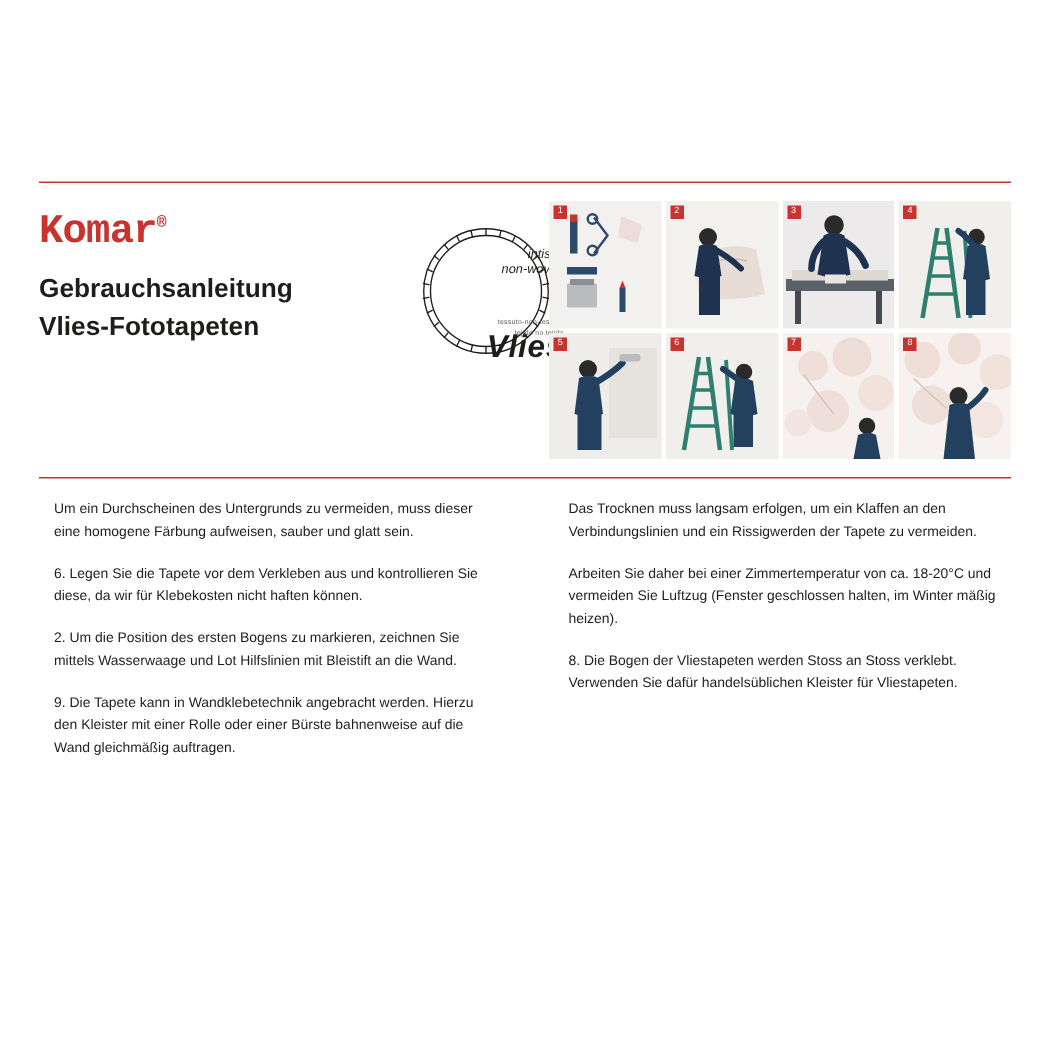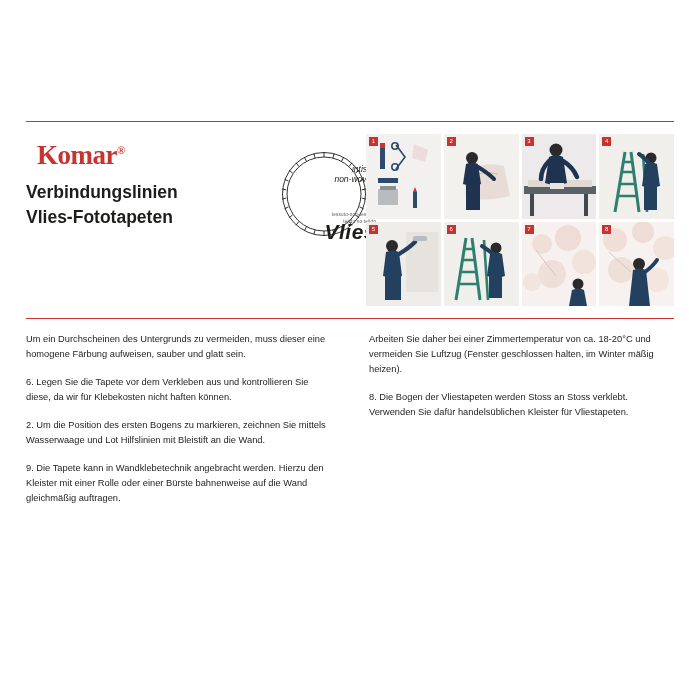--- a/index.html
+++ b/index.html
@@ -35,27 +35,27 @@
   
   .header {
     position: absolute;
     left: 26px;
     top: 134px;
     width: 648px;
     height: 178px;
   }
   .brand {
     position: absolute;
-    left: 11px;
+    left: 0;
     top: 6px;
     font-size: 27px;
     font-weight: bold;
     color: #c9332f;
     letter-spacing: -0.5px;
-    font-family: Liberation Serif, serif;
+    font-family: Liberation Mono, monospace;
   }
   .brand .reg {
     font-size: 11px;
     vertical-align: super;
     font-weight: bold;
   }
   .title {
     position: absolute;
     left: 0;
     top: 46px;
@@ -163,36 +163,36 @@
   .col {
     position: absolute;
     top: 332px;
     width: 300px;
     font-size: 9.3px;
     line-height: 1.62;
     color: #1d1d1b;
   }
   .col-left  { left: 26px; }
   .col-right { left: 369px; }
-  .para { margin: 0 0 13px 0; }
+  .para { margin: 0 0 13px 10px; }
   .para:last-child { margin-bottom: 0; }
 </style>
 </head>
 <body>
 
 <div class="page">
 
   <div class="rule rule-top"></div>
   <div class="rule rule-bottom"></div>
 
   <div class="header">
 
     <div class="brand"><span>Komar</span><span class="reg">®</span></div>
 
-    <div class="title" style="white-space: pre-line;">Verbindungslinien
+    <div class="title" style="white-space: pre-line;">Gebrauchsanleitung
 Vlies-Fototapeten</div>
 
     <div class="seal">
       <svg width="104" height="104" viewBox="0 0 104 104">
         <g fill="none" stroke="#1d1d1b" stroke-width="0.9">
           <circle cx="52" cy="52" r="41.5"></circle>
           <circle cx="52" cy="52" r="37"></circle>
         </g>
         <g stroke="#1d1d1b" stroke-width="0.9">
           <path d="M52 10.5 L52 15 M62 11.7 L61 16.1 M71.6 15.2 L69.6 19.2 M80 20.8 L77.2 24.3 M86.8 28.3 L83.4 31.1 M91.5 37.2 L87.5 39.2 M94.1 46.9 L89.7 47.9 M94.1 57.1 L89.7 56.1 M91.5 66.8 L87.5 64.8 M86.8 75.7 L83.4 72.9 M80 83.2 L77.2 79.7 M71.6 88.8 L69.6 84.8 M62 92.3 L61 87.9 M52 93.5 L52 89 M42 92.3 L43 87.9 M32.4 88.8 L34.4 84.8 M24 83.2 L26.8 79.7 M17.2 75.7 L20.6 72.9 M12.5 66.8 L16.5 64.8 M9.9 57.1 L14.3 56.1 M9.9 46.9 L14.3 47.9 M12.5 37.2 L16.5 39.2 M17.2 28.3 L20.6 31.1 M24 20.8 L26.8 24.3 M32.4 15.2 L34.4 19.2 M42 11.7 L43 16.1"></path>
@@ -334,17 +334,18 @@
   </div>
 
   <div class="col col-left">
     <p class="para">Um ein Durchscheinen des Untergrunds zu vermeiden, muss dieser eine homogene Färbung aufweisen, sauber und glatt sein.</p>
     <p class="para">6. Legen Sie die Tapete vor dem Verkleben aus und kontrollieren Sie diese, da wir für Klebekosten nicht haften können.</p>
     <p class="para">2. Um die Position des ersten Bogens zu markieren, zeichnen Sie mittels Wasserwaage und Lot Hilfslinien mit Bleistift an die Wand.</p>
     <p class="para">9. Die Tapete kann in Wandklebetechnik angebracht werden. Hierzu den Kleister mit einer Rolle oder einer Bürste bahnenweise auf die Wand  gleichmäßig auftragen.</p>
   </div>
 
   <div class="col col-right">
+    <p class="para">Das Trocknen muss langsam erfolgen, um ein Klaffen an den Verbindungslinien und ein Rissigwerden der Tapete zu vermeiden.</p>
     <p class="para">Arbeiten Sie daher bei einer Zimmertemperatur von ca. 18-20°C und vermeiden Sie Luftzug (Fenster geschlossen halten, im Winter mäßig heizen).</p>
     <p class="para">8. Die Bogen der Vliestapeten werden Stoss an Stoss verklebt. Verwenden Sie dafür handelsüblichen Kleister für Vliestapeten.</p>
   </div>
 
 </div>
 
 </body></html>

